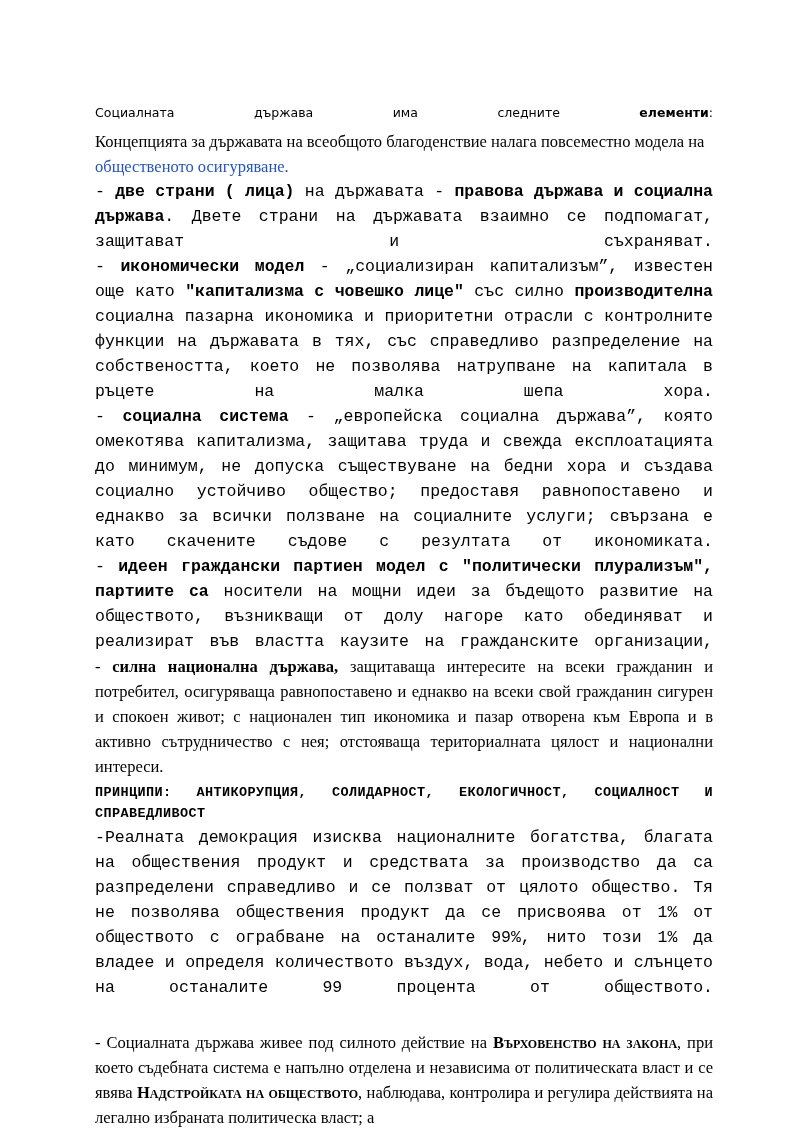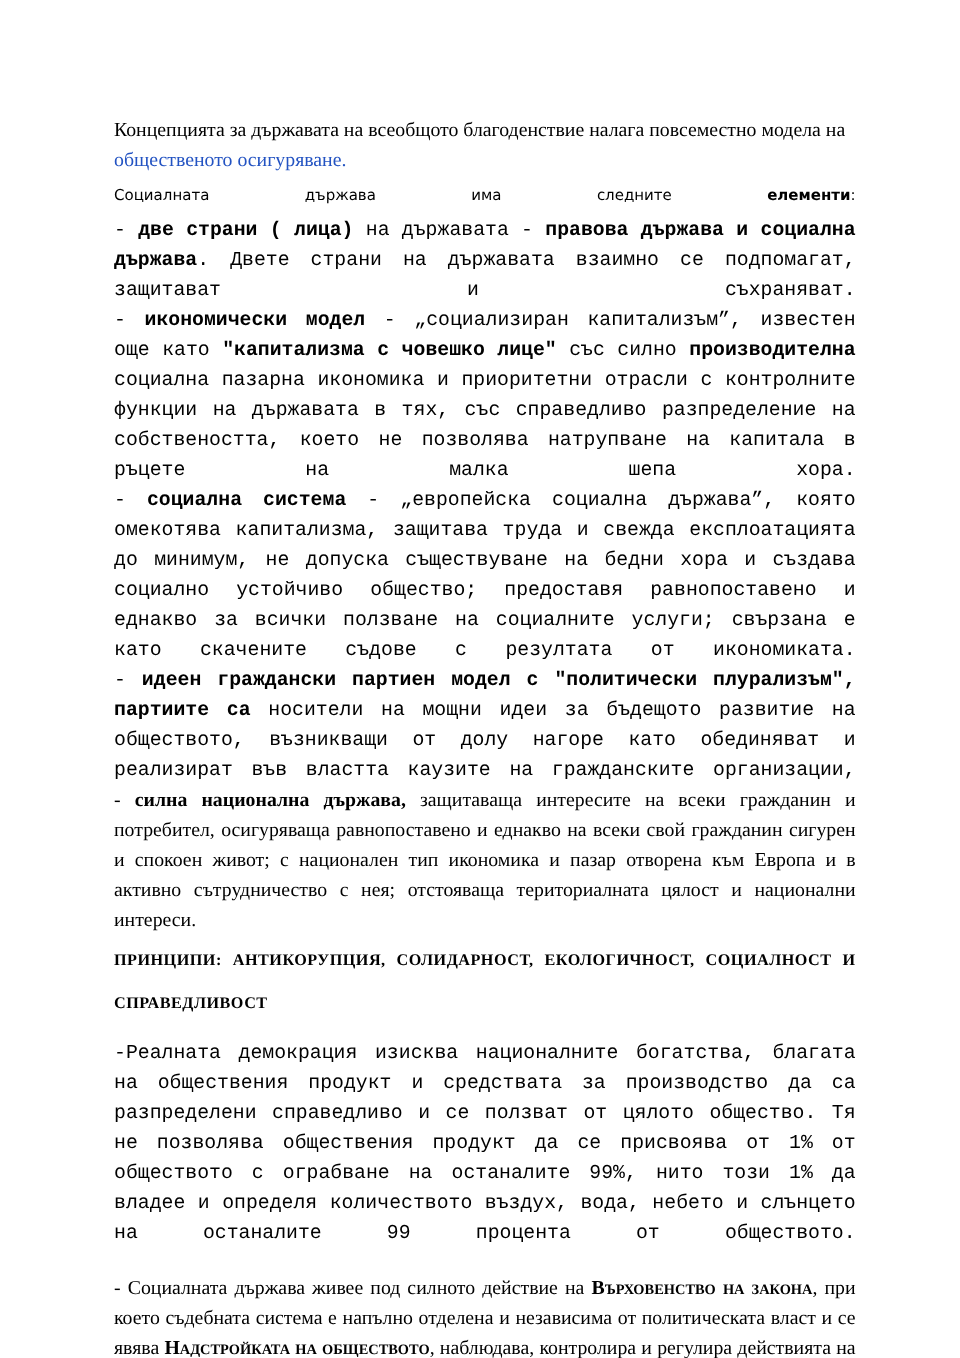--- a/index.html
+++ b/index.html
@@ -29,32 +29,33 @@
     line-height:17px;
     margin:9px 0 8px 0;
   }
   .b{font-weight:bold;}
   .sc{font-variant:small-caps;}
   a.link{color:var(--link-color,#2353C2);text-decoration:none;cursor:pointer;}
   [data-name="principles-heading"]{
     margin-top:3px;
     font-size:13.5px;
     letter-spacing:0.4px;
-    line-height:36px;
+    line-height:21px;
+    font-family:Liberation Mono, monospace;
   }
-  [data-name="real-democracy-paragraph"]{margin-top:11px;}
-  [data-name="rule-of-law-paragraph"]{margin-top:20px;}
+  [data-name="real-democracy-paragraph"]{margin-top:1px;}
+  [data-name="rule-of-law-paragraph"]{margin-top:30px;}
 </style>
 </head>
 <body>
 
 <div class="page" data-name="document-page" style="background: rgb(255, 255, 255);">
   <div class="doc" data-name="document-body" style="color: rgb(0, 0, 0);">
+      <div class="block sans justify-all" data-name="elements-lead-line"><span data-name="text-run">Социалната държава има следните&nbsp;</span><span data-name="text-run" class="b">елементи</span><span data-name="text-run">:</span></div>
       <div class="block align-left" data-name="intro-paragraph"><span data-name="text-run">Концепцията за държавата на всеобщото благоденствие налага повсеместно модела на </span><a class="link" href="#" data-name="hyperlink">общественото осигуряване.</a></div>
-      <div class="block sans justify-all" data-name="elements-lead-line"><span data-name="text-run">Социалната държава има следните&nbsp;</span><span data-name="text-run" class="b">елементи</span><span data-name="text-run">:</span></div>
       <div class="block justify-all" data-name="item-two-sides"><span data-name="text-run">- </span><span data-name="text-run" class="b">две страни ( лица)</span><span data-name="text-run"> на държавата - </span><span data-name="text-run" class="b">правова държава и социална държава</span><span data-name="text-run">. Двете страни на държавата взаимно се подпомагат, защитават и съхраняват.</span></div>
       <div class="block justify-all" data-name="item-economic-model"><span data-name="text-run">- </span><span data-name="text-run" class="b">икономически модел</span><span data-name="text-run"> - „социализиран капитализъм”, известен още като </span><span data-name="text-run" class="b">"капитализма с човешко лице"</span><span data-name="text-run"> със силно </span><span data-name="text-run" class="b">производителна</span><span data-name="text-run"> социална пазарна икономика и приоритетни отрасли с контролните функции на държавата в тях, със справедливо разпределение на собствеността, което не позволява натрупване на капитала в ръцете на малка шепа хора.</span></div>
       <div class="block justify-all" data-name="item-social-system"><span data-name="text-run">- </span><span data-name="text-run" class="b">социална система</span><span data-name="text-run"> - „европейска социална държава”, която омекотява капитализма, защитава труда и свежда експлоатацията до минимум, не допуска съществуване на бедни хора и създава социално устойчиво общество; предоставя равнопоставено и еднакво за всички ползване на социалните услуги; свързана е като скачените съдове с резултата от икономиката.</span></div>
       <div class="block justify-all" data-name="item-party-model"><span data-name="text-run">- </span><span data-name="text-run" class="b">идеен граждански партиен модел с "политически плурализъм", партиите са</span><span data-name="text-run"> носители на мощни идеи за бъдещото развитие на обществото, възникващи от долу нагоре като обединяват и реализират във властта каузите на гражданските организации,</span></div>
       <div class="block" data-name="item-national-state"><span data-name="text-run">- </span><span data-name="text-run" class="b">силна национална държава,</span><span data-name="text-run"> защитаваща интересите на всеки гражданин и потребител, осигуряваща равнопоставено и еднакво на всеки свой гражданин сигурен и спокоен живот; с национален тип икономика и пазар отворена към Европа и в активно сътрудничество с нея; отстояваща териториалната цялост и национални интереси.</span></div>
       <div class="block" data-name="principles-heading"><span data-name="text-run" class="b">ПРИНЦИПИ: АНТИКОРУПЦИЯ, СОЛИДАРНОСТ, ЕКОЛОГИЧНОСТ, СОЦИАЛНОСТ И СПРАВЕДЛИВОСТ</span></div>
       <div class="block justify-all" data-name="real-democracy-paragraph"><span data-name="text-run">-Реалната демокрация изисква националните богатства, благата на обществения продукт и средствата за производство да са разпределени справедливо и се ползват от цялото общество. Тя не позволява обществения продукт да се присвоява от 1% от обществото с ограбване на останалите 99%, нито този 1% да владее и определя количеството въздух, вода, небето и слънцето на останалите 99 процента от обществото.</span></div>
       <div class="block" data-name="rule-of-law-paragraph"><span data-name="text-run">- Социалната държава живее под силното действие на </span><span data-name="text-run" class="b sc">Върховенство на закона</span><span data-name="text-run">, при което съдебната система е напълно отделена и независима от политическата власт и се явява </span><span data-name="text-run" class="b sc">Надстройката на обществото</span><span data-name="text-run">, наблюдава, контролира и регулира действията на легално избраната политическа власт; а</span></div>
     </div>
 </div>

